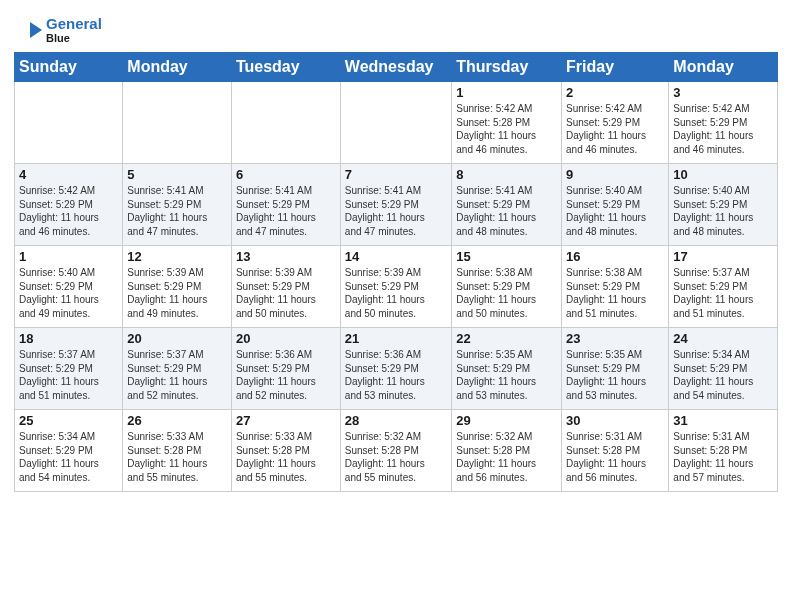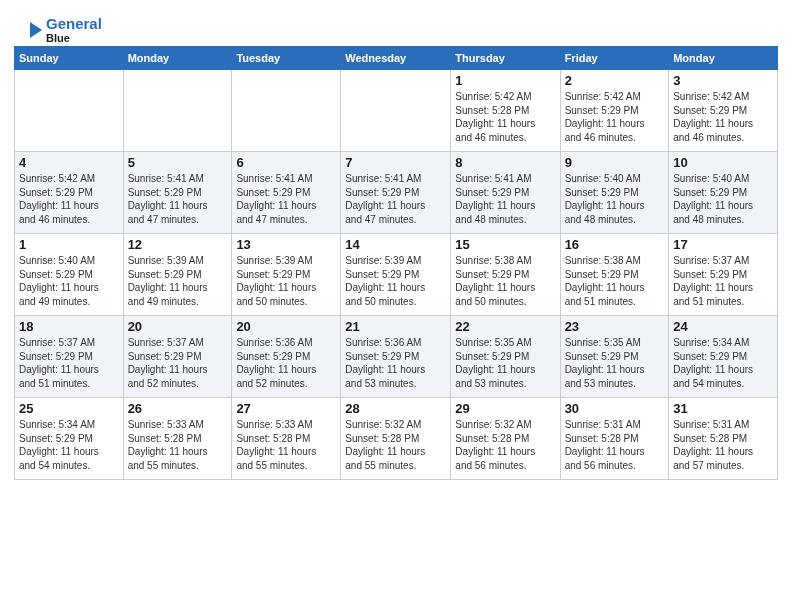--- a/index.html
+++ b/index.html
@@ -11,21 +11,21 @@
       overflow: hidden;
     }
     .container {
       width: 792px;
       padding: 10px 14px 10px 14px;
     }
     .header {
       display: flex;
       justify-content: space-between;
       align-items: center;
-      margin-bottom: 0;
+      margin-bottom: 6px;
     }
     .logo {
       display: flex;
       align-items: center;
       margin-top: 4px;
     }
     .title-block {
       text-align: right;
     }
     .month-title {
@@ -38,21 +38,21 @@
       font-size: 16px;
       color: #1a1a1a;
     }
     table {
       width: 100%;
       border-collapse: collapse;
     }
     th {
       background: #2a6ebb;
       color: #fff;
-      font-size: 11px;
+      font-size: 16px;
       font-weight: bold;
       padding: 5px 4px;
       text-align: left;
       border: 1px solid #2a6ebb;
     }
     td {
       border: 1px solid #ccc;
       vertical-align: top;
       padding: 3px 4px;
       width: 113px;

